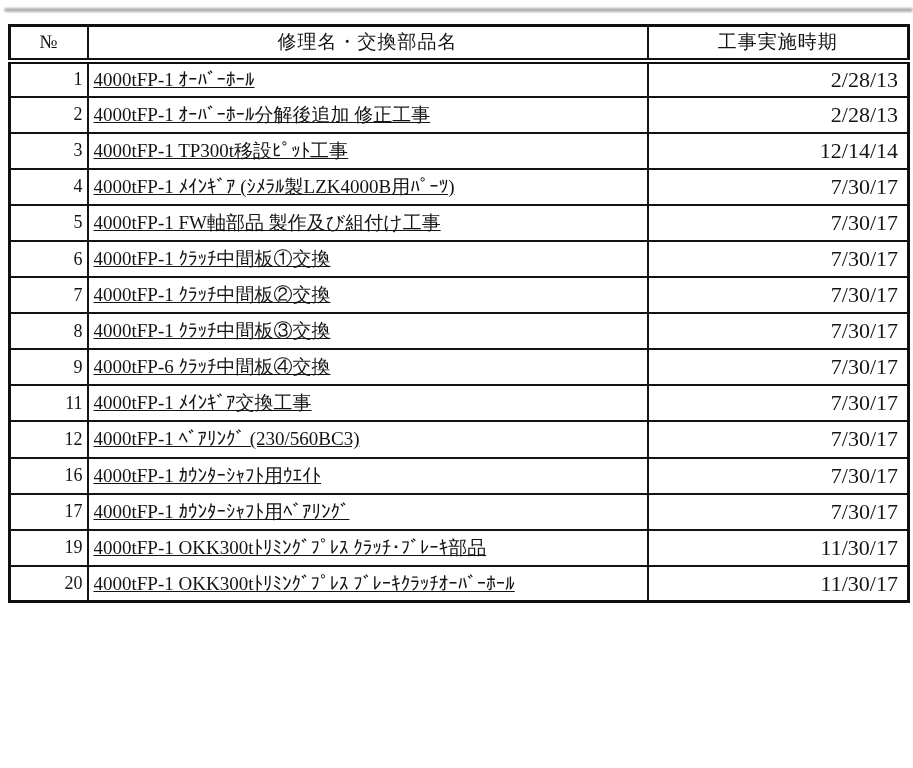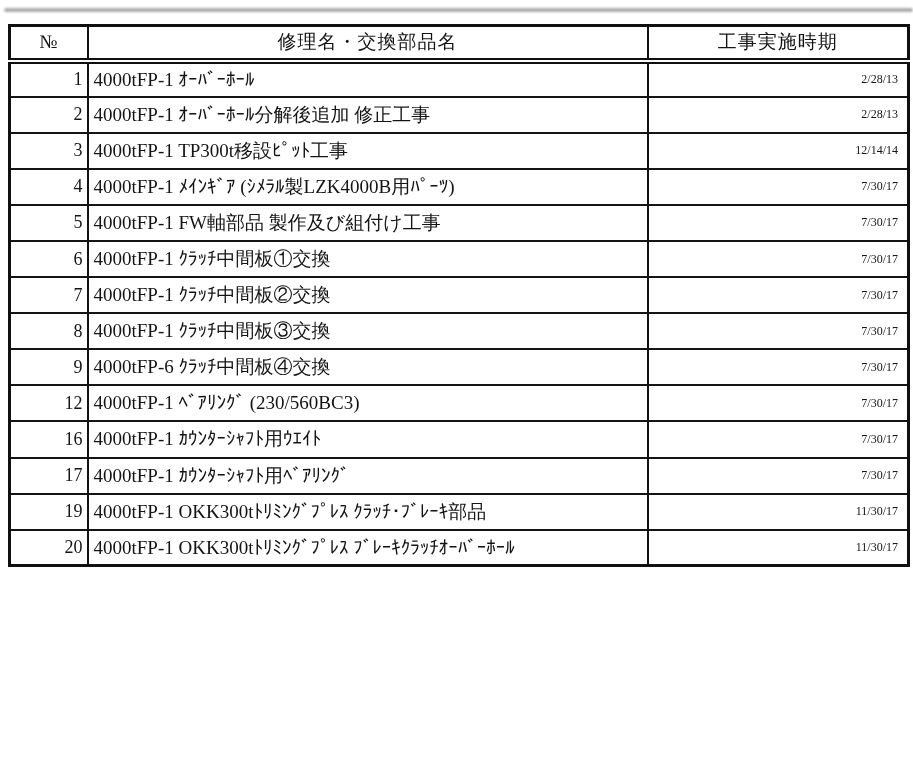--- a/index.html
+++ b/index.html
@@ -70,26 +70,27 @@
   td.no-cell {
     text-align: right;
     padding-right: 4px;
     font-size: 18px;
   }
 
   td.name-cell {
     text-align: left;
     padding-left: 5px;
     font-size: 19px;
+    text-decoration: underline;
   }
 
   td.date-cell {
     text-align: right;
     padding-right: 9px;
-    font-size: 12px;
+    font-size: 22px;
   }
 </style>
 </head>
 <body>
 
 <div class="page">
 
   <div class="scan-line"></div>
 
   <table class="repair-table">
@@ -145,20 +146,25 @@
     <td class="no-cell">8</td>
     <td class="name-cell">4000tFP-1 ｸﾗｯﾁ中間板③交換</td>
     <td class="date-cell">7/30/17</td>
   </tr>
         <tr>
     <td class="no-cell">9</td>
     <td class="name-cell">4000tFP-6 ｸﾗｯﾁ中間板④交換</td>
     <td class="date-cell">7/30/17</td>
   </tr>
         <tr>
+    <td class="no-cell">11</td>
+    <td class="name-cell">4000tFP-1 ﾒｲﾝｷﾞｱ交換工事</td>
+    <td class="date-cell">7/30/17</td>
+  </tr>
+        <tr>
     <td class="no-cell">12</td>
     <td class="name-cell">4000tFP-1 ﾍﾞｱﾘﾝｸﾞ (230/560BC3)</td>
     <td class="date-cell">7/30/17</td>
   </tr>
         <tr>
     <td class="no-cell">16</td>
     <td class="name-cell">4000tFP-1 ｶｳﾝﾀｰｼｬﾌﾄ用ｳｴｲﾄ</td>
     <td class="date-cell">7/30/17</td>
   </tr>
         <tr>

